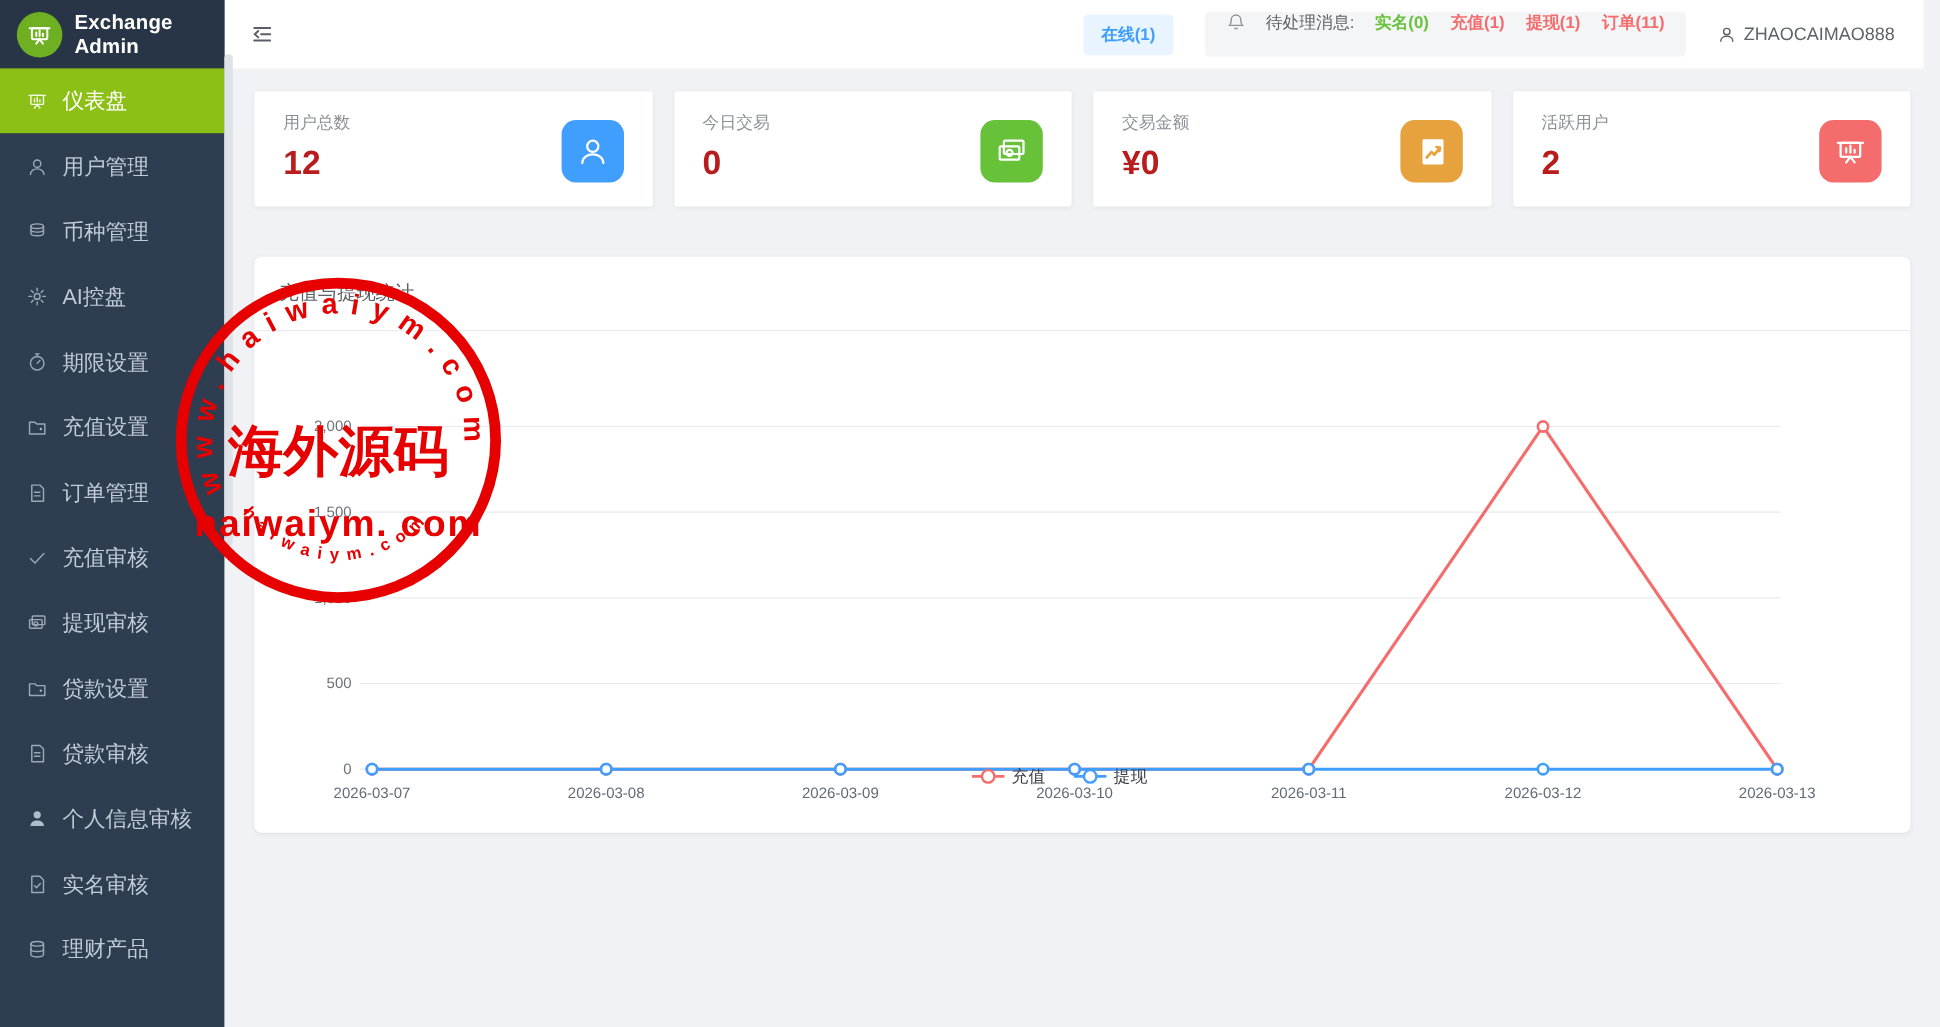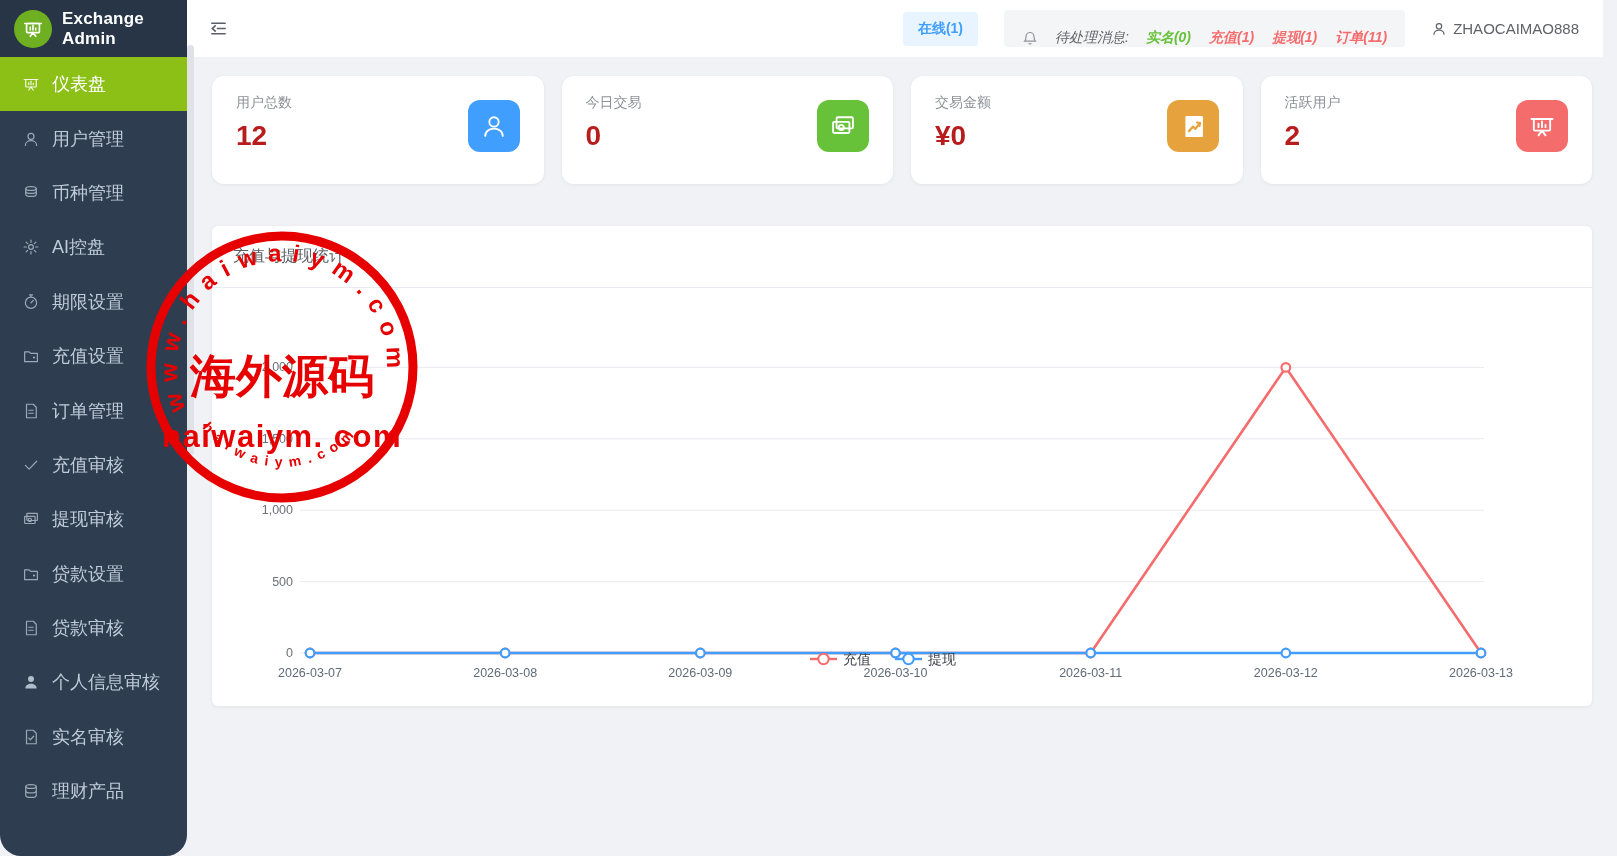--- a/index.html
+++ b/index.html
@@ -1,42 +1,42 @@
 <!DOCTYPE html>
 <html><head>
 <meta charset="utf-8">
 <style>
   * { box-sizing: border-box; margin: 0; padding: 0; }
   html,body { width:1617px; height:856px; overflow:hidden; }
   body { font-family:"Liberation Sans","DejaVu Sans",sans-serif; background:#f0f2f5; position:relative; }
 
   
-  .sidebar { position:absolute; left:0; top:0; bottom:0; width:187px; background:#2e3d50; z-index:2;border-radius:21px; }
+  .sidebar { position:absolute; left:0; top:0; bottom:0; width:187px; background:#2e3d50; z-index:2; }
   .logo-bar { height:57px; background:#273546; display:flex; align-items:center; padding-left:14px; gap:10px; }
   .logo-circle { width:38px; height:38px; border-radius:50%; background:#6eb021; display:flex; align-items:center; justify-content:center; flex:0 0 auto; }
   .logo-title { color:#ffffff; font-size:17px; font-weight:bold; letter-spacing:0.2px; }
   .menu { list-style:none; }
   .menu li { height:54.4px; display:flex; align-items:center; gap:12px; padding-left:22px; color:#bfcbd9; font-size:18px; cursor:pointer; }
   .menu li.active { background:#8cc017; color:#ffffff; }
   .menu li svg { flex:0 0 auto; opacity:.9; }
   .side-scrollbar { position:absolute; left:187px; top:45px; width:7px; height:410px; border-radius:4px; background:#dfe3e8; z-index:3; }
 
   
   .topbar { position:absolute; left:187px; right:14px; top:0; height:57px; background:#ffffff; display:flex; align-items:center; padding:0 24px 0 22px; z-index:1; }
   .fold-btn { cursor:pointer; display:flex; align-items:center; }
   .topbar-right { margin-left:auto; display:flex; align-items:center; gap:26px; }
   .online-pill { background:#e8f4ff; color:#409eff; font-size:14px; font-weight:bold; padding:8px 15px; border-radius:4px; cursor:pointer; }
-  .notif-bar { background:#f4f5f7; border-radius:4px; height:37px; display:flex; align-items:flex-end; gap:17px; padding:0 18px; font-size:14px; color:#606266;font-style:italic; }
+  .notif-bar { background:#f4f5f7; border-radius:4px; height:37px; display:flex; align-items:flex-start; gap:17px; padding:0 18px; font-size:14px; color:#606266; }
   .notif-bar .badge { font-weight:bold; cursor:pointer; }
   .user-chip { display:flex; align-items:center; gap:6px; color:#5f6368; font-size:15px; cursor:pointer; }
 
   
   .main { position:absolute; left:187px; right:0; top:57px; bottom:0; padding:19px 25px; }
   .stats-row { display:flex; gap:18px; }
-  .stat-card { flex:1; height:108px; background:#ffffff; border-radius:12px; box-shadow:0 1px 4px rgba(0,21,41,.06); padding:18px 24px; position:relative; }
+  .stat-card { flex:1; height:96px; background:#ffffff; border-radius:2px; box-shadow:0 1px 4px rgba(0,21,41,.06); padding:18px 24px; position:relative; }
   .stat-label { font-size:14px; color:#8c9096; }
   .stat-value { font-size:28px; font-weight:bold; color:#b91c1c; margin-top:8px; }
   .stat-icon { position:absolute; right:24px; top:24px; width:52px; height:52px; border-radius:12px; display:flex; align-items:center; justify-content:center; }
 
   .chart-card { margin-top:42px; background:#ffffff; border-radius:6px; box-shadow:0 1px 4px rgba(0,21,41,.06); height:480px; }
   .chart-card-header { height:62px; display:flex; align-items:center; padding:0 21px; border-bottom:1px solid #e9ecf2; font-size:16px; color:#5c6166; }
   #chart-svg { display:block; }
 
   
   .watermark { position:absolute; left:138px; top:220px; z-index:50; pointer-events:none; }

